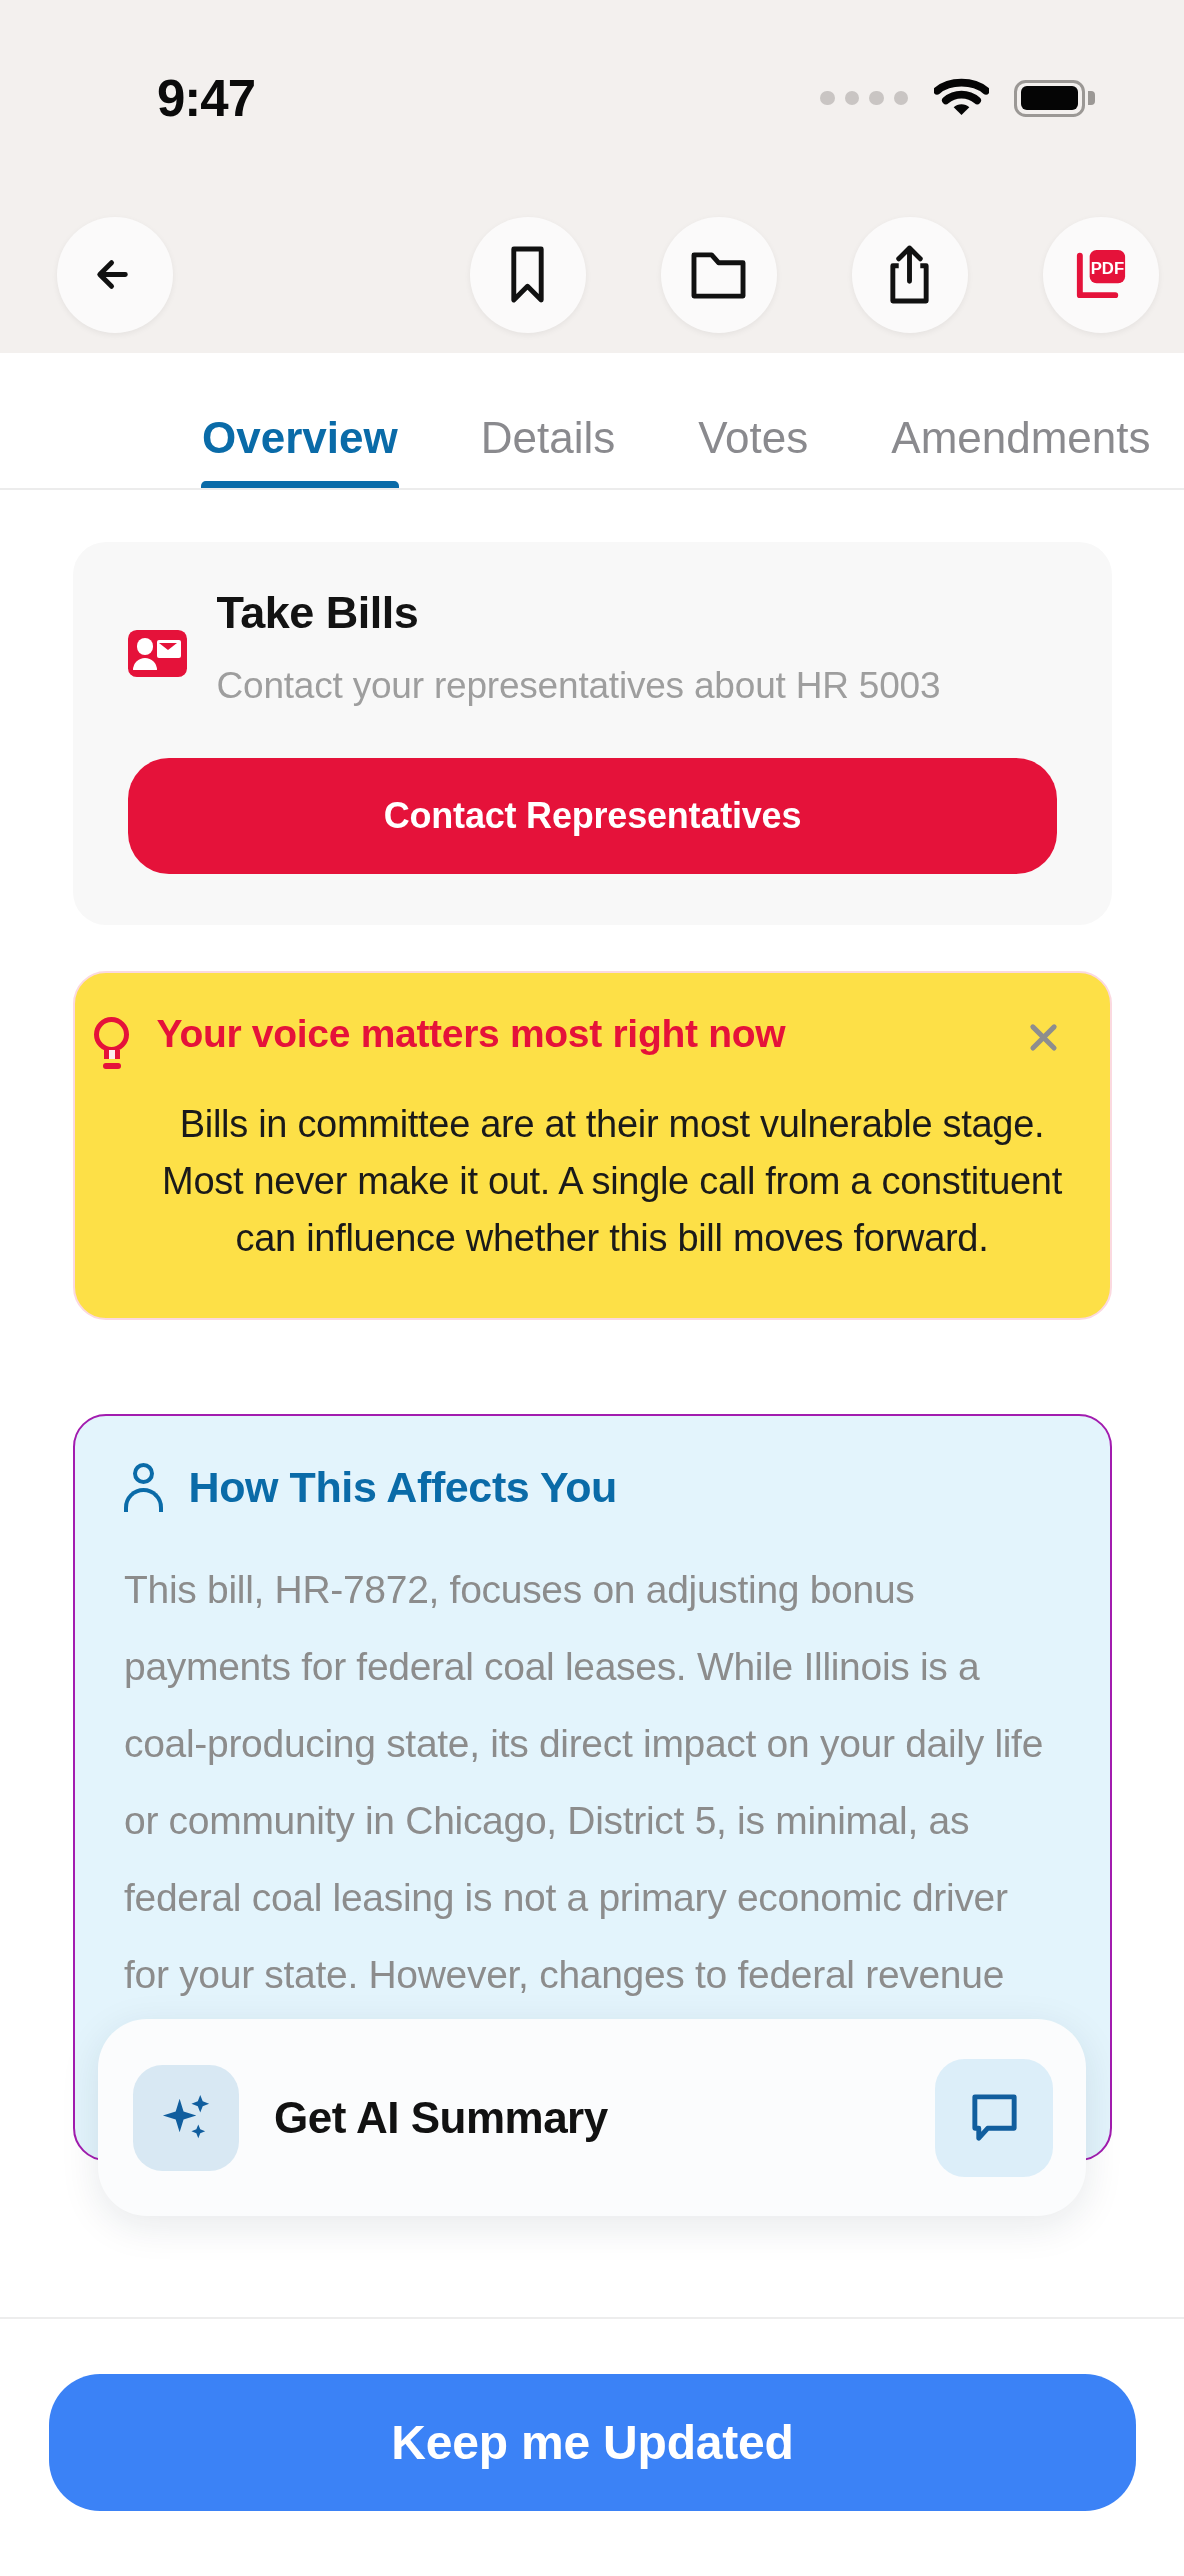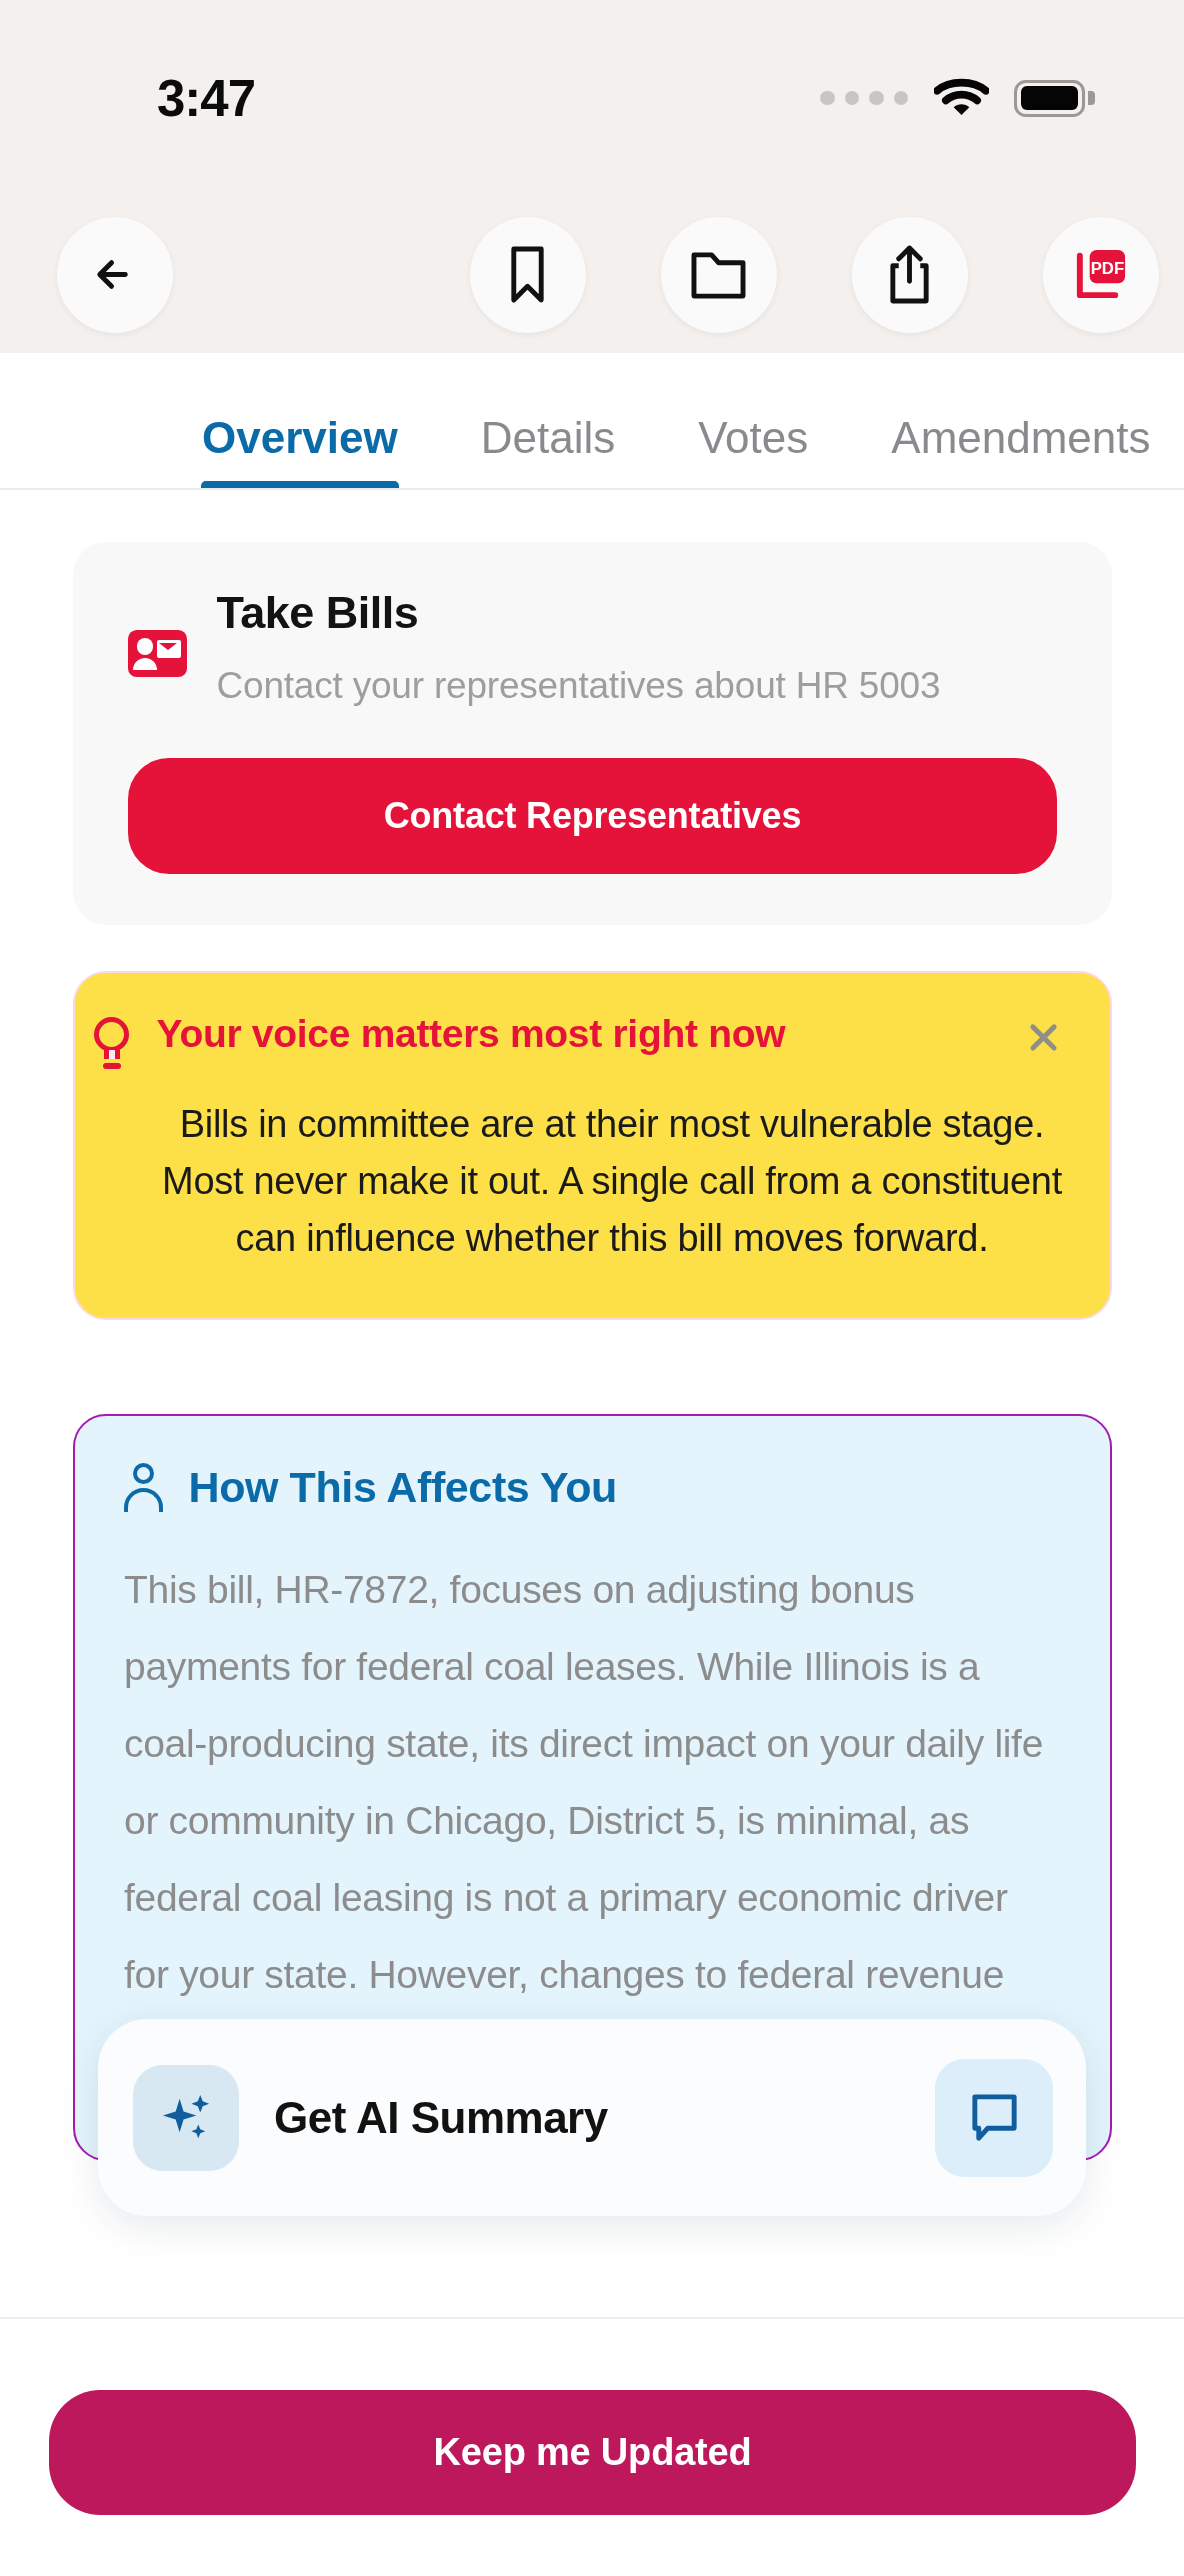--- a/index.html
+++ b/index.html
@@ -181,32 +181,32 @@
     display:flex; align-items:center; justify-content:center; flex:0 0 auto;
   }
 
   
   .bottombar{
     position:absolute; left:0; top:2317px; width:1185px; height:259px;
     background:#ffffff; border-top:2px solid #EDEDED;
     padding:55px 49px 0 49px;
   }
   .btn-updated{
-    display:block; width:100%; background:#be185d; color:#ffffff;
-    font-size:38px; font-weight:700; text-align:center;
-    padding:41px 0; border:none; border-radius:51px; letter-spacing:-0.2px;margin-top:16px;
+    display:block; width:100%; background:#3b82f6; color:#ffffff;
+    font-size:48px; font-weight:700; text-align:center;
+    padding:41px 0; border:none; border-radius:51px; letter-spacing:-0.2px;
   }
 </style>
 </head>
 <body>
 
 <div class="phone">
 
   <div class="statusbar">
-    <div class="clock">3:47</div>
+    <div class="clock">9:47</div>
     <div class="status-right">
       <div class="sig-dots">
         <i></i>
           <i></i>
           <i></i>
           <i></i>
       </div>
       <svg width="55" height="41" viewBox="0 0 56 42">
         <path d="M3 13 C16 2, 40 2, 53 13" stroke="#050505" stroke-width="8" fill="none" stroke-linecap="round"></path>
         <path d="M12 23 C21 15, 35 15, 44 23" stroke="#050505" stroke-width="8" fill="none" stroke-linecap="round"></path>

